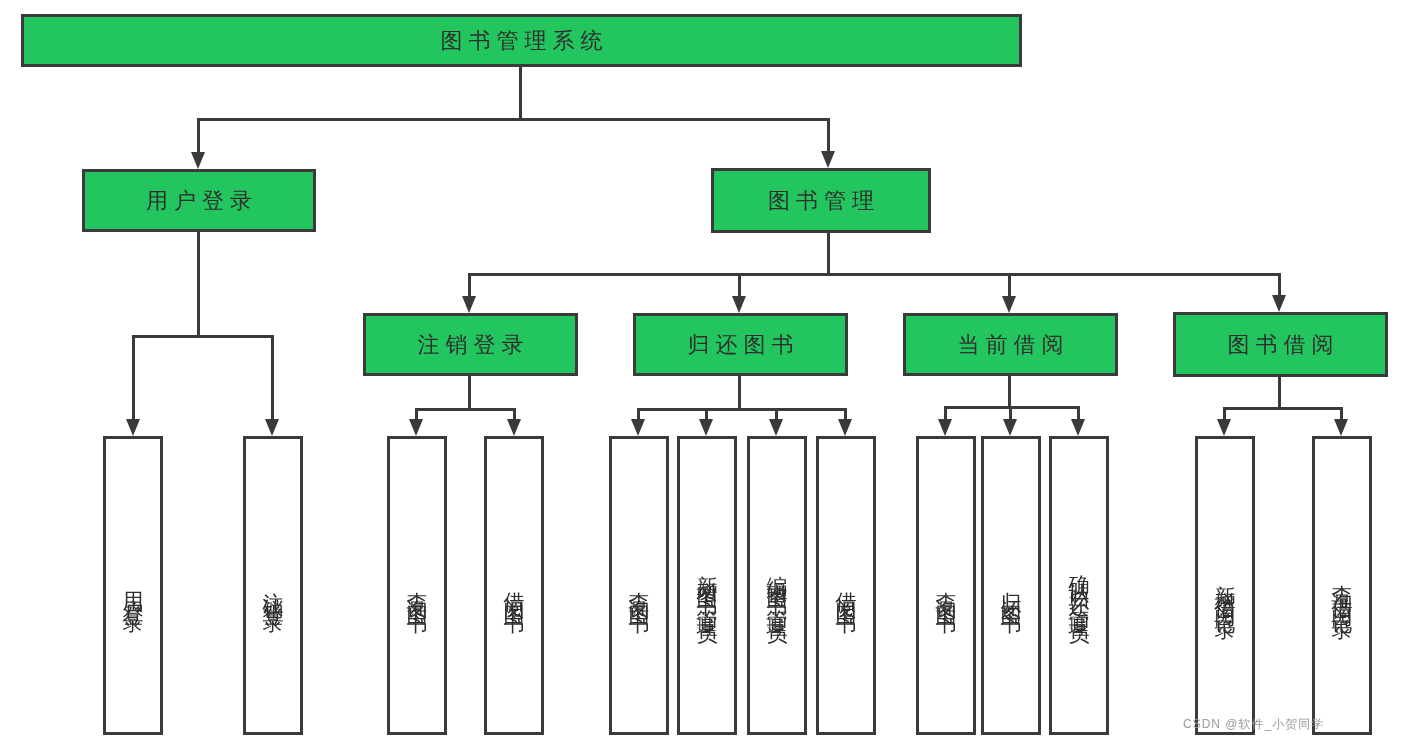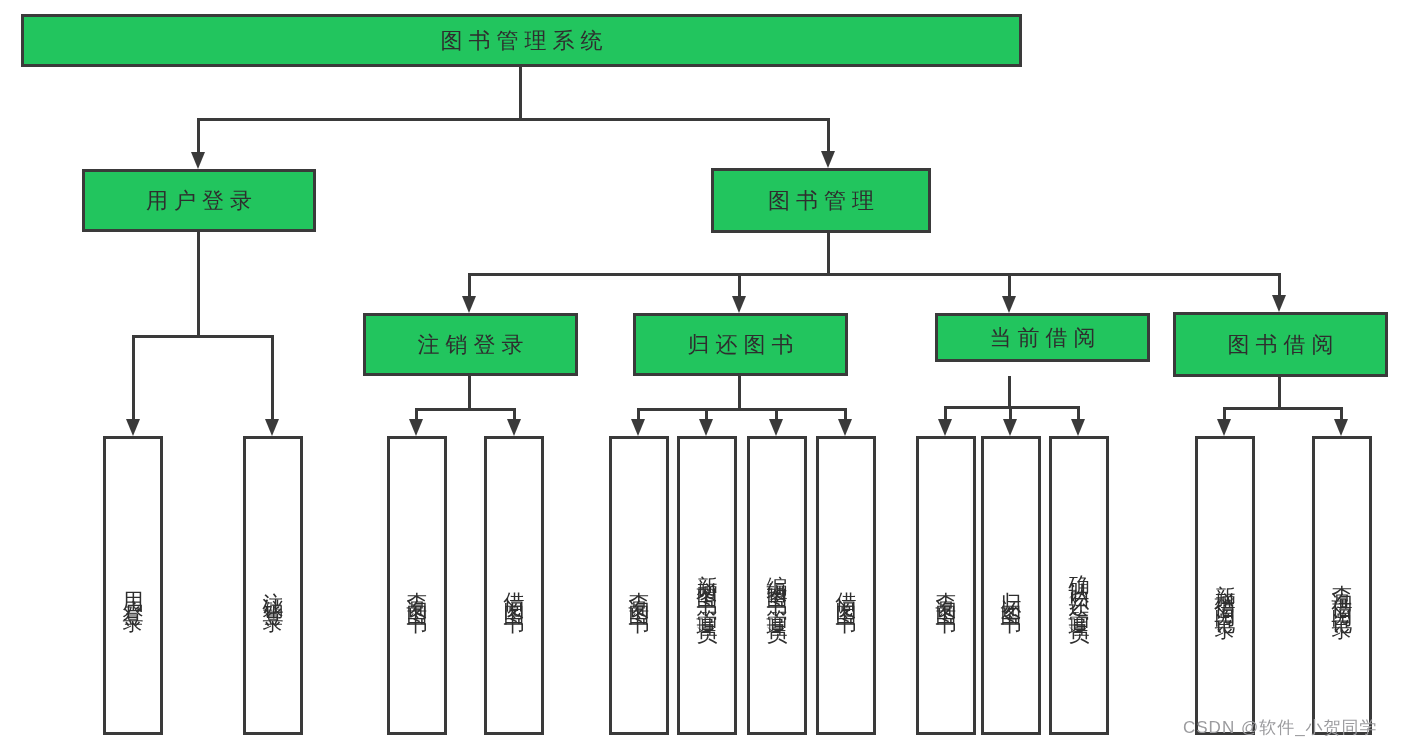--- a/index.html
+++ b/index.html
@@ -22,21 +22,21 @@
     font-size:21px;line-height:1.05;letter-spacing:7px;margin-bottom:-7px;
   }
   .vline{position:absolute;width:3px;background:#3a3a3a;}
   .hline{position:absolute;height:3px;background:#3a3a3a;}
   .arrow{
     position:absolute;width:0;height:0;
     border-left:7px solid transparent;border-right:7px solid transparent;
     border-top:17px solid #3a3a3a;
   }
   #watermark{
-    position:absolute;left:1183px;top:716px;color:#9b9b9e;font-size:17px;
+    position:absolute;left:1183px;top:716px;color:#9b9b9e;font-size:12px;
     letter-spacing:1px;white-space:nowrap;
   }
 </style>
 </head>
 <body>
 
 <div id="stage">
 
   <div class="node" style="left:21px;top:14px;width:1001px;height:53px;">
     <span>图书管理系统</span>
@@ -48,21 +48,21 @@
   <div class="node" style="left:711px;top:168px;width:220px;height:65px;">
     <span>图书管理</span>
   </div>
 
   <div class="node" style="left:363px;top:313px;width:215px;height:63px;">
     <span>注销登录</span>
   </div>
   <div class="node" style="left:633px;top:313px;width:215px;height:63px;">
     <span>归还图书</span>
   </div>
-  <div class="node" style="left:903px;top:313px;width:215px;height:49px;margin-left:32px;">
+  <div class="node" style="left:903px;top:313px;width:215px;height:63px;">
     <span>当前借阅</span>
   </div>
   <div class="node" style="left:1173px;top:312px;width:215px;height:65px;">
     <span>图书借阅</span>
   </div>
 
   <div class="leaf" style="left:103px;">
     <span>用户登录</span>
   </div>
   <div class="leaf" style="left:243px;">

